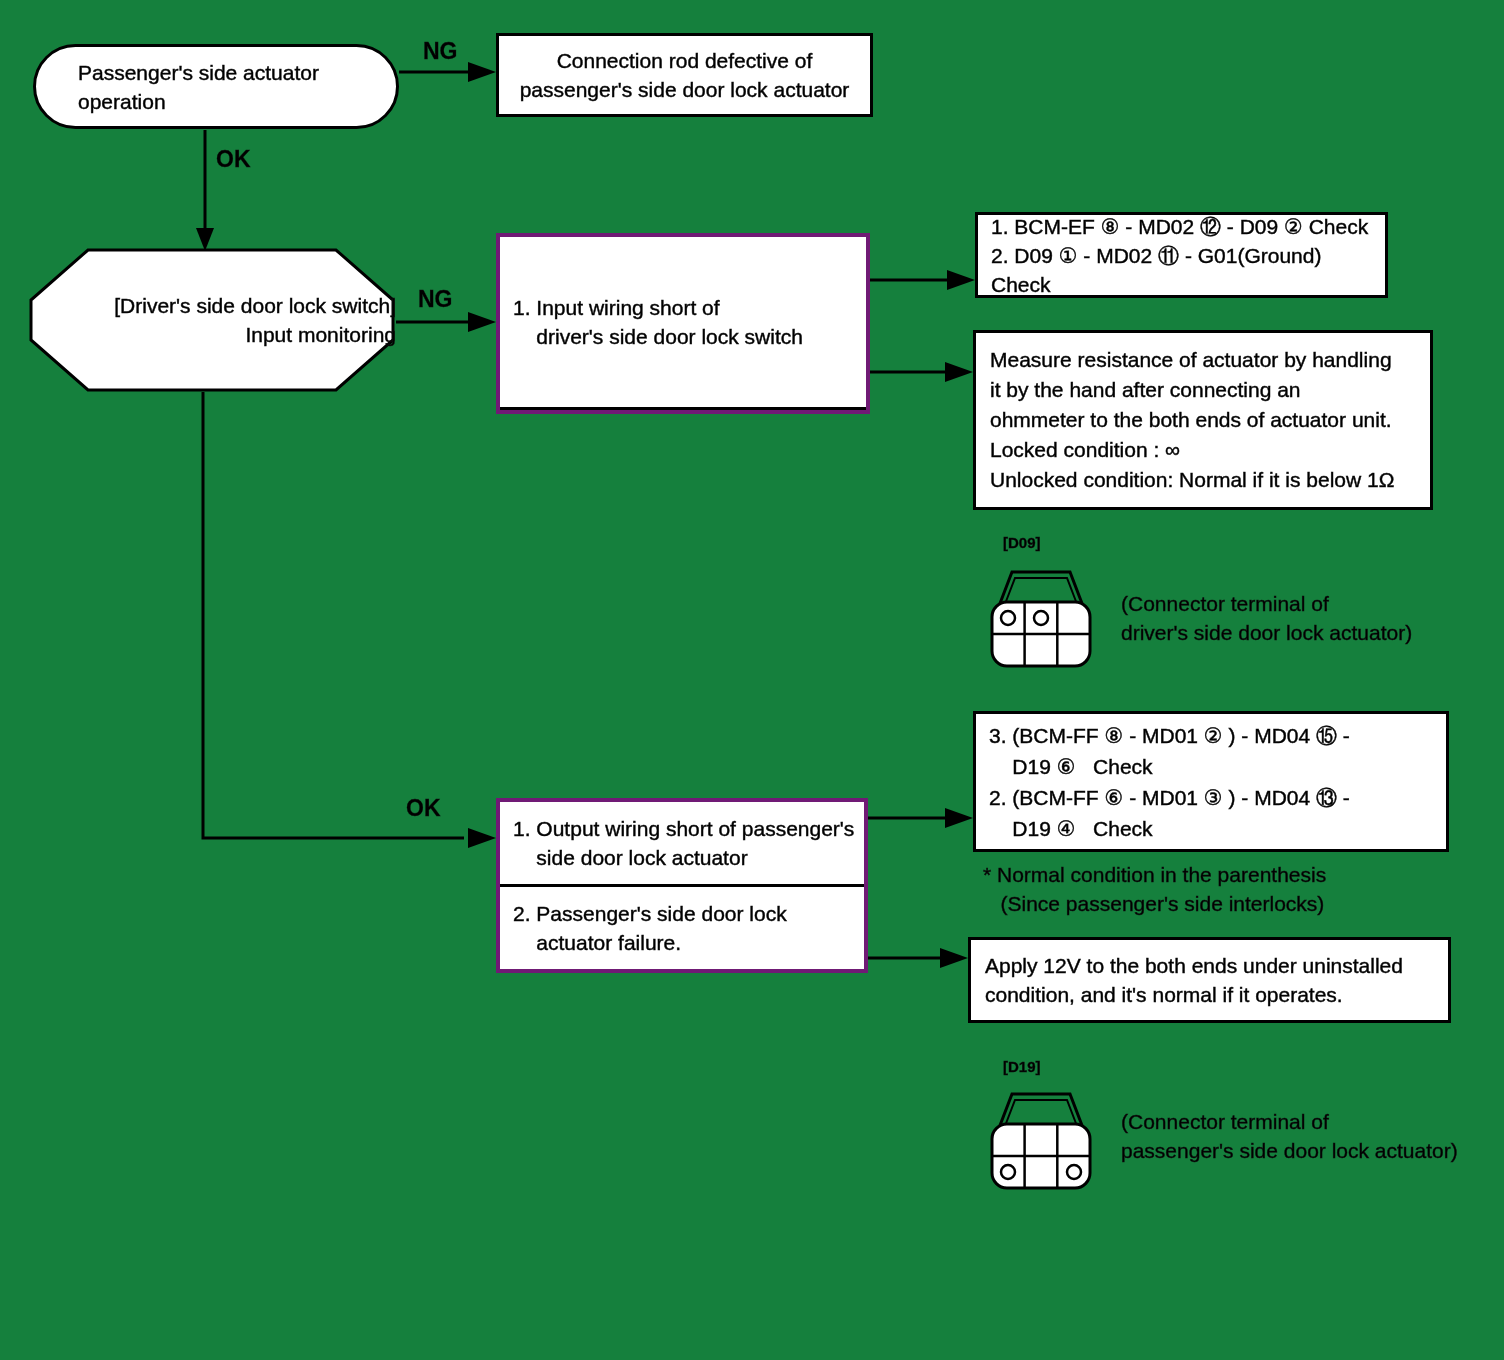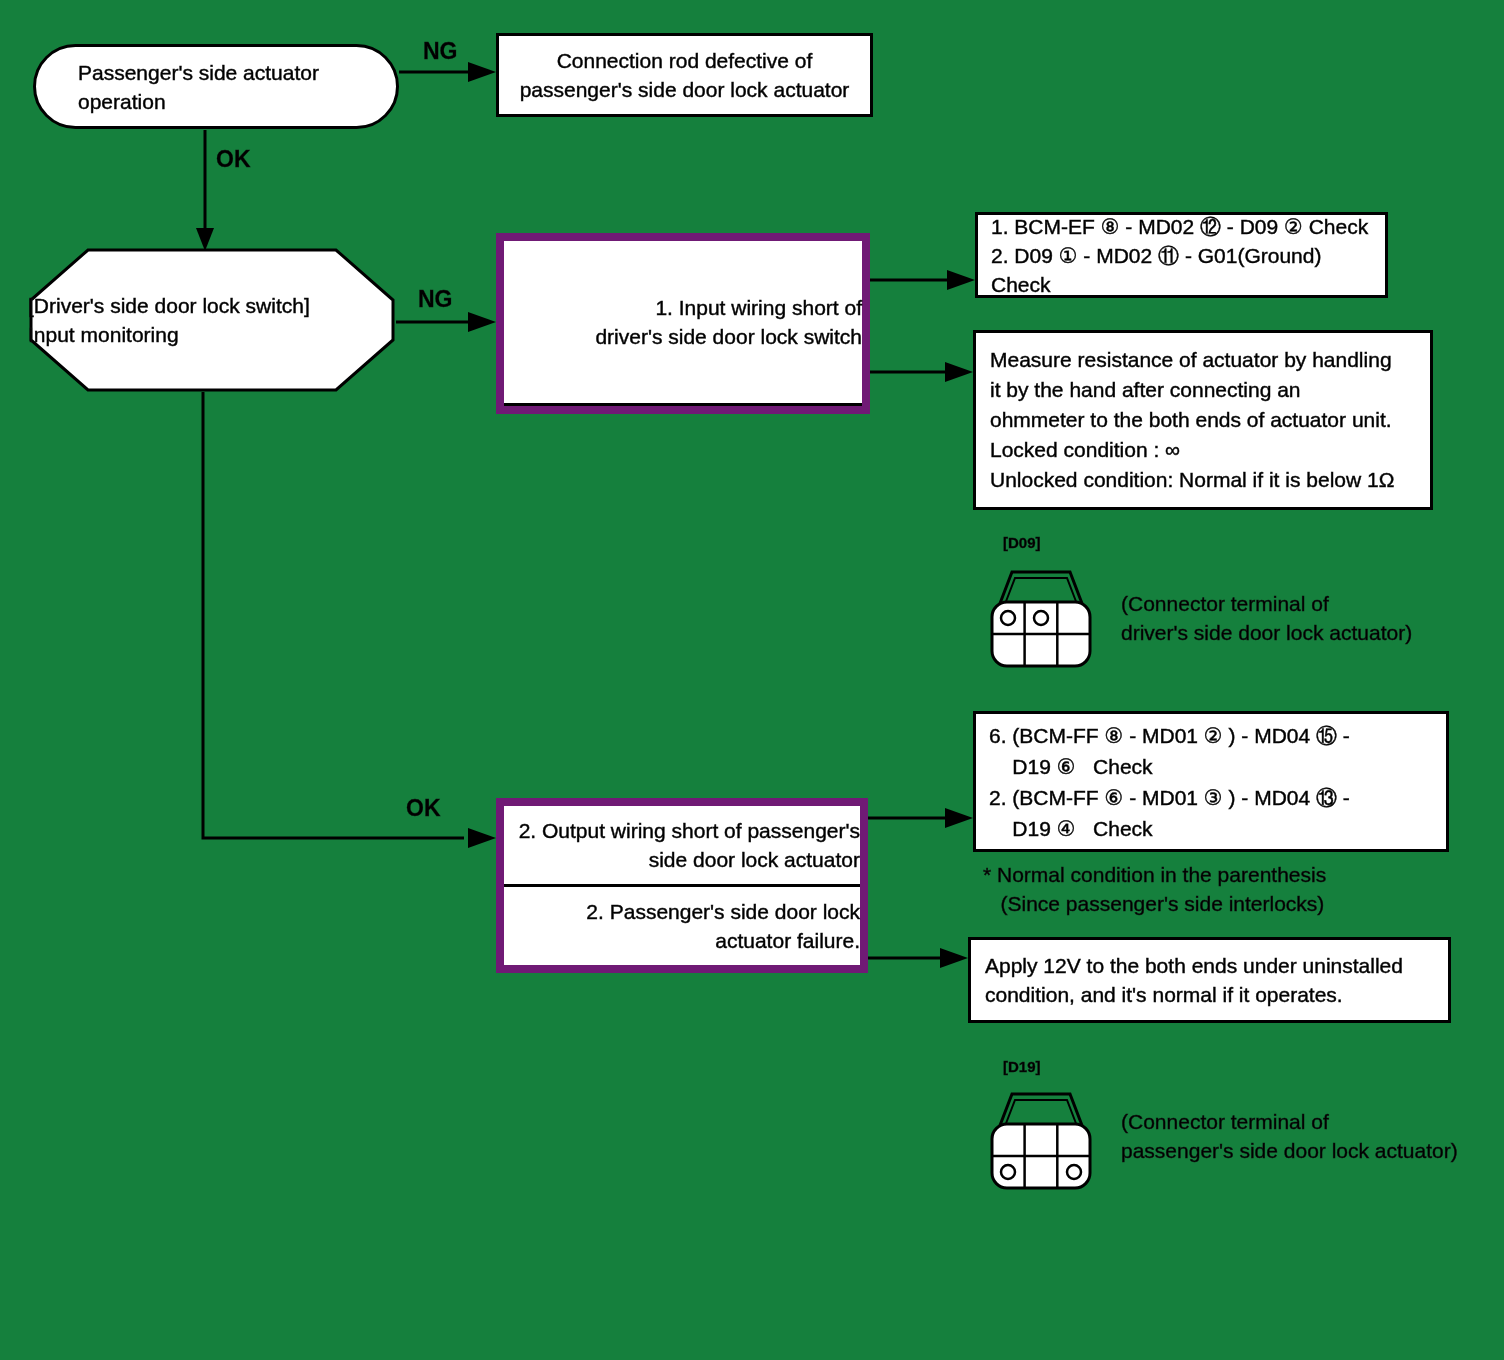--- a/index.html
+++ b/index.html
@@ -15,24 +15,24 @@
           display:flex; flex-direction:column; justify-content:center; }
   .center { text-align:center; align-items:center; }
 
   .stadium { left:33px; top:44px; width:366px; height:85px; border-radius:44px;
              padding-left:42px; }
   .box-rod { left:496px; top:33px; width:377px; height:84px; }
 
   .octagon-wrap { position:absolute; left:28px; top:248px; width:368px; height:144px; }
   .octagon-wrap svg { position:absolute; inset:0; }
   .octagon-text { position:absolute; inset:0; display:flex; flex-direction:column;
-                  justify-content:center; text-align:left; }
-
-  .split-box { position:absolute; border:8px solid #701a75; background:#fff;
-               display:flex; flex-direction:column;text-align:right; }
+                  justify-content:center; text-align:right; }
+
+  .split-box { position:absolute; border:4px solid #701a75; background:#fff;
+               display:flex; flex-direction:column; }
   .split-box .cell { flex:1; display:flex; flex-direction:column; justify-content:center;
                      padding-left:13px; }
   .split-box .cell:first-child { border-bottom:3px solid #000; }
 
   .box-mid  { left:496px; top:233px; width:374px; height:181px; }
   .box-ok   { left:496px; top:798px; width:372px; height:175px; }
 
   .box-check-in  { left:975px; top:212px; width:413px; height:86px;  padding-left:13px; }
   .box-measure   { left:973px; top:330px; width:460px; height:180px; padding-left:14px; }
   .box-measure .txt { line-height:30px; }
@@ -152,31 +152,31 @@
     <circle cx="19" cy="52" r="7" fill="#fff" stroke="#000" stroke-width="2.5"></circle>
     <circle cx="52" cy="52" r="7" fill="#fff" stroke="#000" stroke-width="2.5"></circle>
   </svg>
   <div class="conn-caption cap-d09 txt preline">(Connector terminal of
 driver's side door lock actuator)</div>
 
   <span class="edge-label lbl-ok-branch">OK</span>
 
   <div class="split-box box-ok">
     <div class="cell">
-      <div class="txt pre">2. Output wiring short of passenger's
+      <div class="txt pre">1. Output wiring short of passenger's
     side door lock actuator</div>
     </div>
     <div class="cell">
       <div class="txt pre">2. Passenger's side door lock
     actuator failure.</div>
     </div>
   </div>
 
   <div class="node box-check-out">
-    <div class="txt pre">6. (BCM-FF ⑧ - MD01 ② ) - MD04 ⑮ -
+    <div class="txt pre">3. (BCM-FF ⑧ - MD01 ② ) - MD04 ⑮ -
     D19 ⑥   Check
 2. (BCM-FF ⑥ - MD01 ③ ) - MD04 ⑬ -
     D19 ④   Check</div>
   </div>
 
   <div class="conn-caption txt pre" style="left:983px; top:860px; position:absolute;">* Normal condition in the parenthesis
    (Since passenger's side interlocks)</div>
 
   <div class="node box-apply">
     <div class="txt preline">Apply 12V to the both ends under uninstalled

